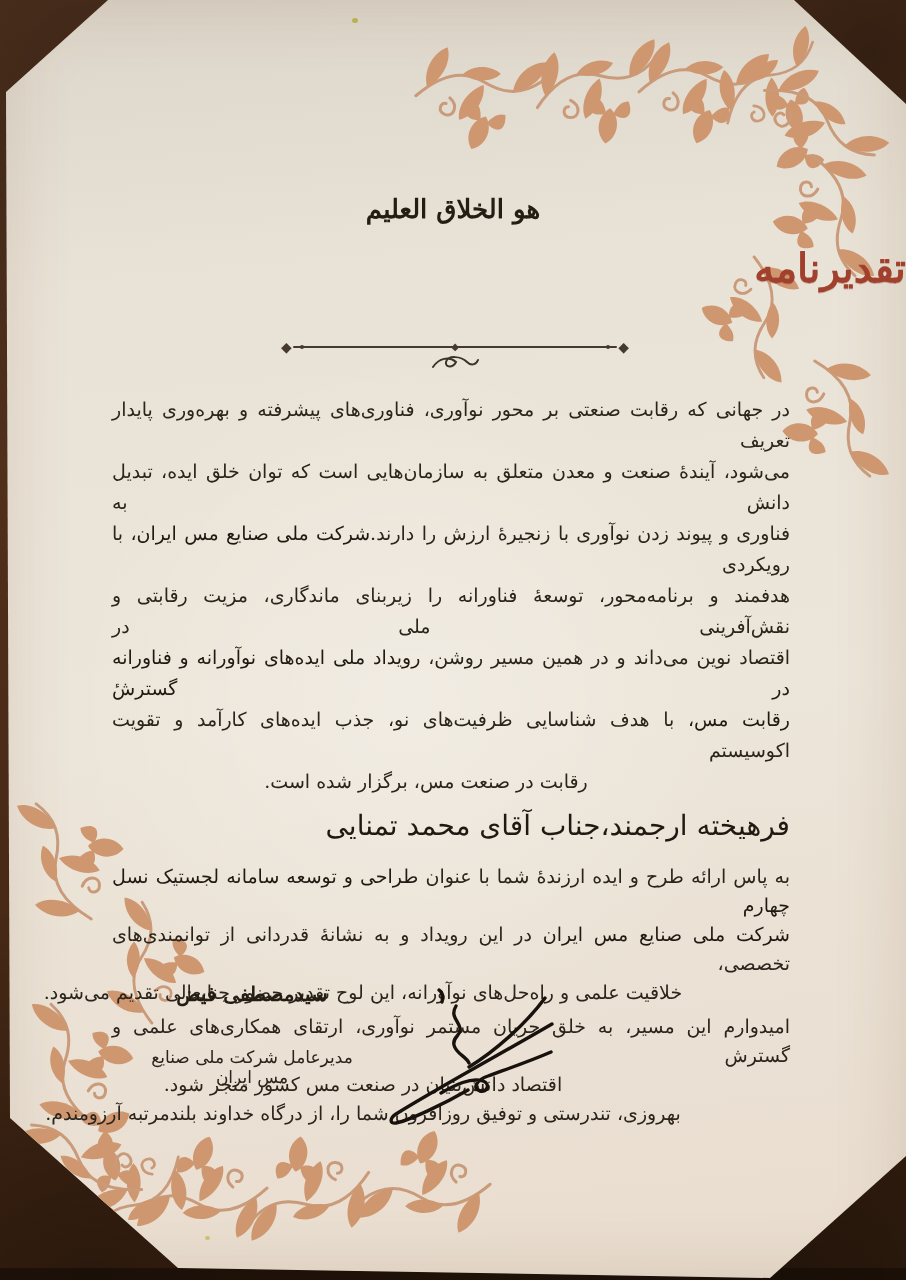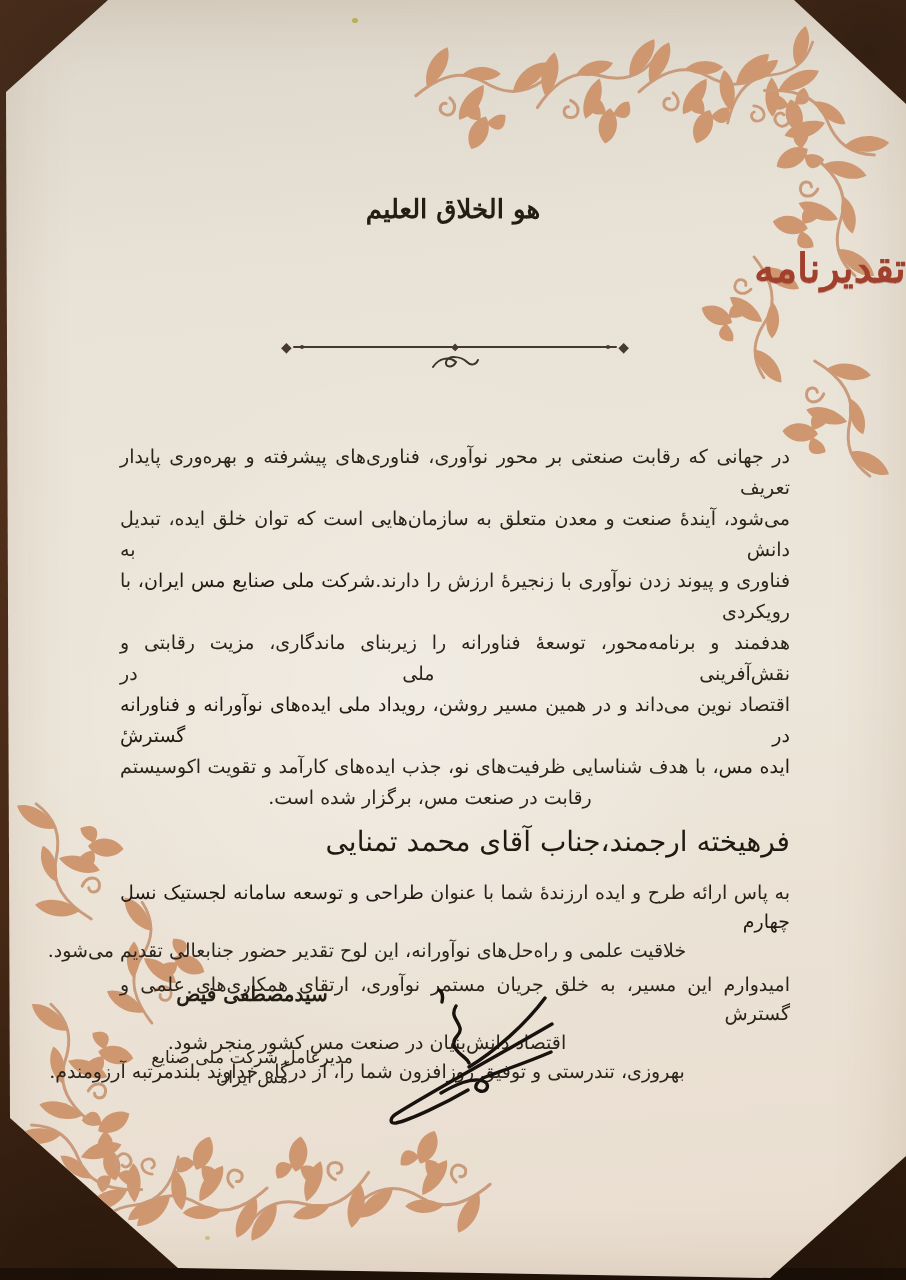--- a/index.html
+++ b/index.html
@@ -48,22 +48,22 @@
   .dv-line{position:absolute;top:12px;left:10px;right:10px;height:2px;background:#453a2c;border-radius:1px;}
   .dv-d{position:absolute;font-size:14px;line-height:1;color:#453a2c;top:6px;
         font-family:"DejaVu Sans","Liberation Sans",sans-serif;}
   .dv-left{left:-2px;} .dv-right{right:-2px;}
   .dv-center{left:50%;transform:translateX(-50%);font-size:10px;top:8px;}
   .dv-dot{position:absolute;width:4px;height:4px;border-radius:50%;background:#453a2c;top:11px;}
   .dv-dot-l{left:17px;} .dv-dot-r{right:17px;}
   .dv-flourish{position:absolute;top:21px;left:50%;transform:translateX(-50%);}
   
   .body-text{
-    position:absolute;top:394px;left:120px;right:116px;direction:rtl;
-    font-size:19px;line-height:31px;color:#2b241b;margin-top:47px;
+    position:absolute;top:394px;left:112px;right:116px;direction:rtl;
+    font-size:19px;line-height:31px;color:#2b241b;
   }
   .para{margin:0;}
   .para .line{text-align:justify;text-align-last:justify;}
   .para .line:last-child{text-align-last:center;}
   .para .b{font-weight:400;color:#1f1912;}
   .p1{margin-bottom:13px;}
   .p1 .line:last-child{transform:translateX(-25px);}
   .p2{margin-bottom:21px;font-size:28px;}
   .p2 .line, .p2 .line:last-child{text-align:right;text-align-last:right;padding-left:130px;transform:none;}
   .p3,.p4,.p5{line-height:29px;}
@@ -135,28 +135,29 @@
     </svg>
   </div>
 
   <div class="body-text">
     <div class="para p1">
         <div class="line"><span>در جهانی که رقابت صنعتی بر محور نوآوری، فناوری‌های پیشرفته و بهره‌وری پایدار تعریف</span></div>
         <div class="line"><span>می‌شود، آیندهٔ صنعت و معدن متعلق به سازمان‌هایی است که توان خلق ایده، تبدیل دانش به</span></div>
         <div class="line"><span>فناوری و پیوند زدن نوآوری با زنجیرهٔ ارزش را دارند.</span><span class="b">شرکت ملی صنایع مس ایران،</span><span> با رویکردی</span></div>
         <div class="line"><span>هدفمند و برنامه‌محور، توسعهٔ فناورانه را زیربنای ماندگاری، مزیت رقابتی و نقش‌آفرینی ملی در</span></div>
         <div class="line"><span>اقتصاد نوین می‌داند و در همین مسیر روشن، </span><span class="b">رویداد ملی ایده‌های نوآورانه و فناورانه در گسترشٔ</span></div>
-        <div class="line"><span class="b">ایده مس،</span><span> با هدف شناسایی ظرفیت‌های نو، جذب ایده‌های کارآمد و تقویت اکوسیستم</span></div>
+        <div class="line"><span class="b">رقابت مس،</span><span> با هدف شناسایی ظرفیت‌های نو، جذب ایده‌های کارآمد و تقویت اکوسیستم</span></div>
         <div class="line"><span>رقابت در صنعت مس، برگزار شده است.</span></div>
       </div>
     <div class="para p2">
         <div class="line"><span class="b">فرهیخته ارجمند،جناب آقای محمد تمنایی</span></div>
       </div>
     <div class="para p3">
         <div class="line"><span>به پاس ارائه طرح و ایده ارزندهٔ شما با عنوان </span><span class="b">طراحی و توسعه سامانه لجستیک نسل چهارم</span></div>
+        <div class="line"><span class="b">شرکت ملی صنایع مس ایران</span><span> در این رویداد و به نشانهٔ قدردانی از توانمندی‌های تخصصی،</span></div>
         <div class="line"><span>خلاقیت علمی و راه‌حل‌های نوآورانه، این لوح تقدیر حضور جنابعالی تقدیم می‌شود.</span></div>
       </div>
     <div class="para p4">
         <div class="line"><span>امیدوارم این مسیر، به خلق جریان مستمر نوآوری، ارتقای همکاری‌های علمی و گسترش</span></div>
         <div class="line"><span>اقتصاد دانش‌بنیان در صنعت مس کشور منجر شود.</span></div>
       </div>
     <div class="para p5">
         <div class="line"><span>بهروزی، تندرستی و توفیق روزافزون شما را، از درگاه خداوند بلندمرتبه آرزومندم.</span></div>
       </div>
   </div>

